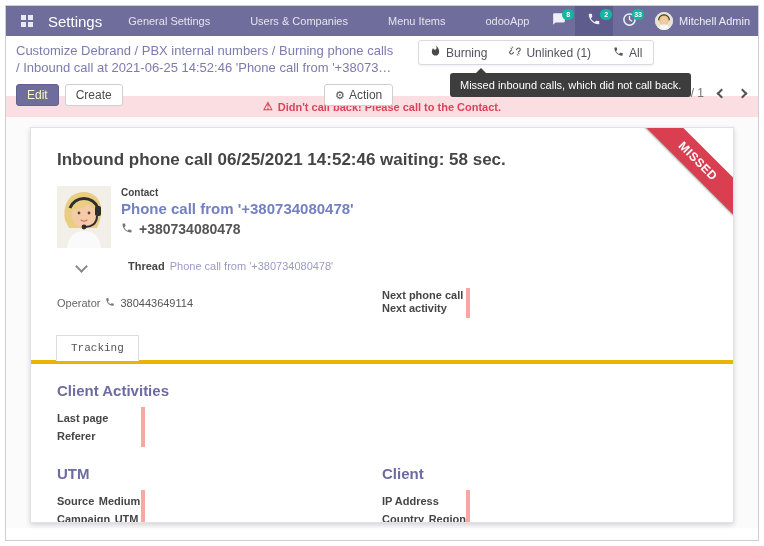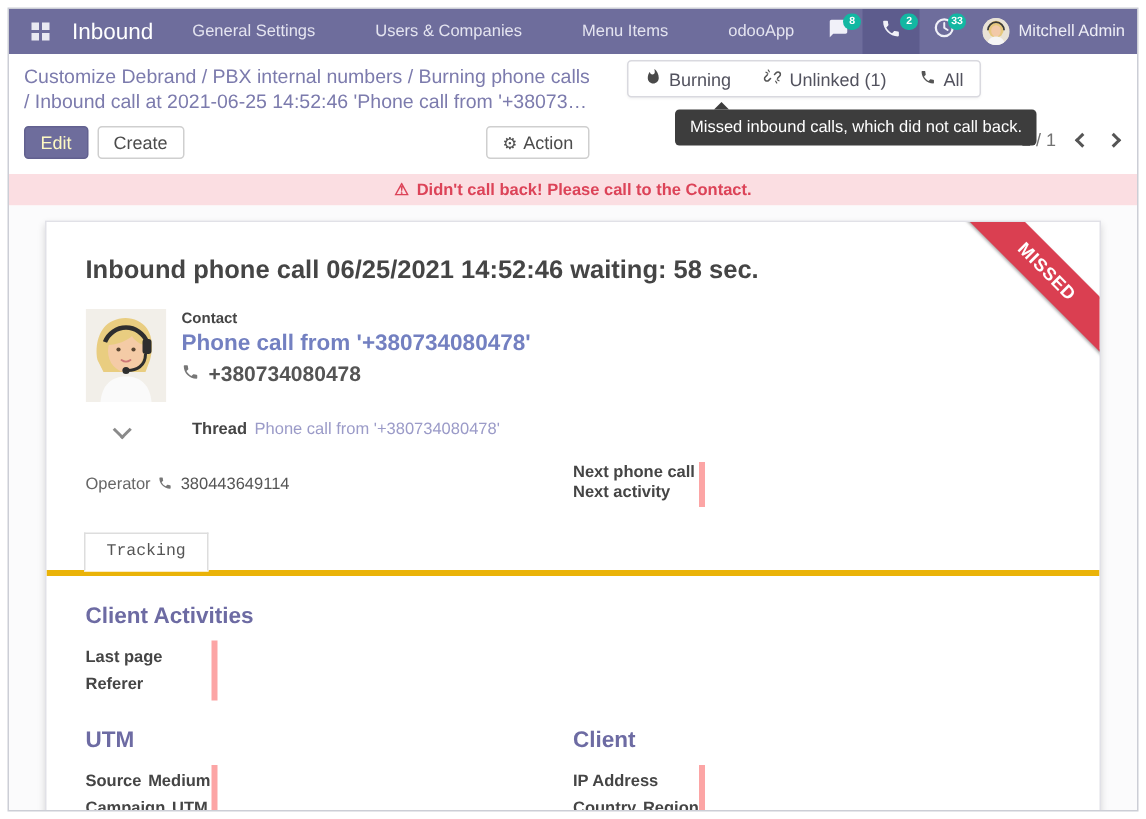--- a/index.html
+++ b/index.html
@@ -16,21 +16,21 @@
   .menu span { cursor:pointer; white-space:nowrap; }
   .nav-right { margin-left:auto; display:flex; align-items:center; height:100%; }
   .nav-ibtn { position:relative; width:32px; height:30px; display:flex; align-items:center; justify-content:center; cursor:pointer; }
   .nav-ibtn.active { background:#5d5c8d; width:38px; }
   .badge { position:absolute; top:3px; right:1px; min-width:12px; height:11px; padding:0 2px; background:#12b7a2; color:#fff; font-size:7px; line-height:11px; border-radius:6px; text-align:center; font-weight:bold; }
   .usermenu { display:flex; align-items:center; gap:6px; margin-left:10px; cursor:pointer; }
   .avatar-sm { width:18px; height:18px; border-radius:50%; overflow:hidden; background:#ddd; }
   .username { font-size:11px; color:#eeeef6; }
 
   
-  .cpanel { position:relative; height:80px; background:#fff; padding:6px 10px 0; }
+  .cpanel { position:relative; height:60px; background:#fff; padding:6px 10px 0; }
   .breadcrumb { color:#7c7bad; font-size:13px; line-height:17px; width:440px; cursor:pointer; }
   .btn-row { position:absolute; left:10px; top:48px; display:flex; align-items:center; }
   .btn { font-size:12px; padding:3px 10px; border-radius:3px; border:1px solid #cfcfcf; background:#fff; color:#4c4c4c; cursor:pointer; font-family:inherit; }
   .btn.primary { background:#6e6d9c; border-color:#62618f; color:#fef9c3; }
   .btn + .btn { margin-left:6px; }
   .action-btn { position:absolute; left:318px; top:48px; }
   .gear { margin-right:4px; font-size:11px; }
   .filter-group { position:absolute; left:412px; top:4px; display:flex; align-items:center; background:#fff; border:1px solid #d9d9df; border-radius:3px; box-shadow:0 1px 2px rgba(0,0,0,.05); }
   .filter-btn { display:flex; align-items:center; gap:5px; font-size:12px; color:#52525e; padding:4px 11px; cursor:pointer; white-space:nowrap; }
   .tooltip { position:absolute; left:444px; top:37px; background:#3d3d3d; color:#fff; font-size:11px; padding:6px 10px; border-radius:3px; z-index:5; white-space:nowrap; }
@@ -82,21 +82,21 @@
 
   <div class="navbar">
     <div class="apps-btn">
       <span class="apps-grid">
           <i></i>
           <i></i>
           <i></i>
           <i></i>
         </span>
     </div>
-    <div class="brand">Inbound</div>
+    <div class="brand">Settings</div>
     <div class="menu">
       <span>General Settings</span>
       <span>Users &amp; Companies</span>
       <span>Menu Items</span>
       <span>odooApp</span>
     </div>
     <div class="nav-right">
       <div class="nav-ibtn">
         <span>
           <svg width="14" height="14" viewBox="0 0 24 24">

